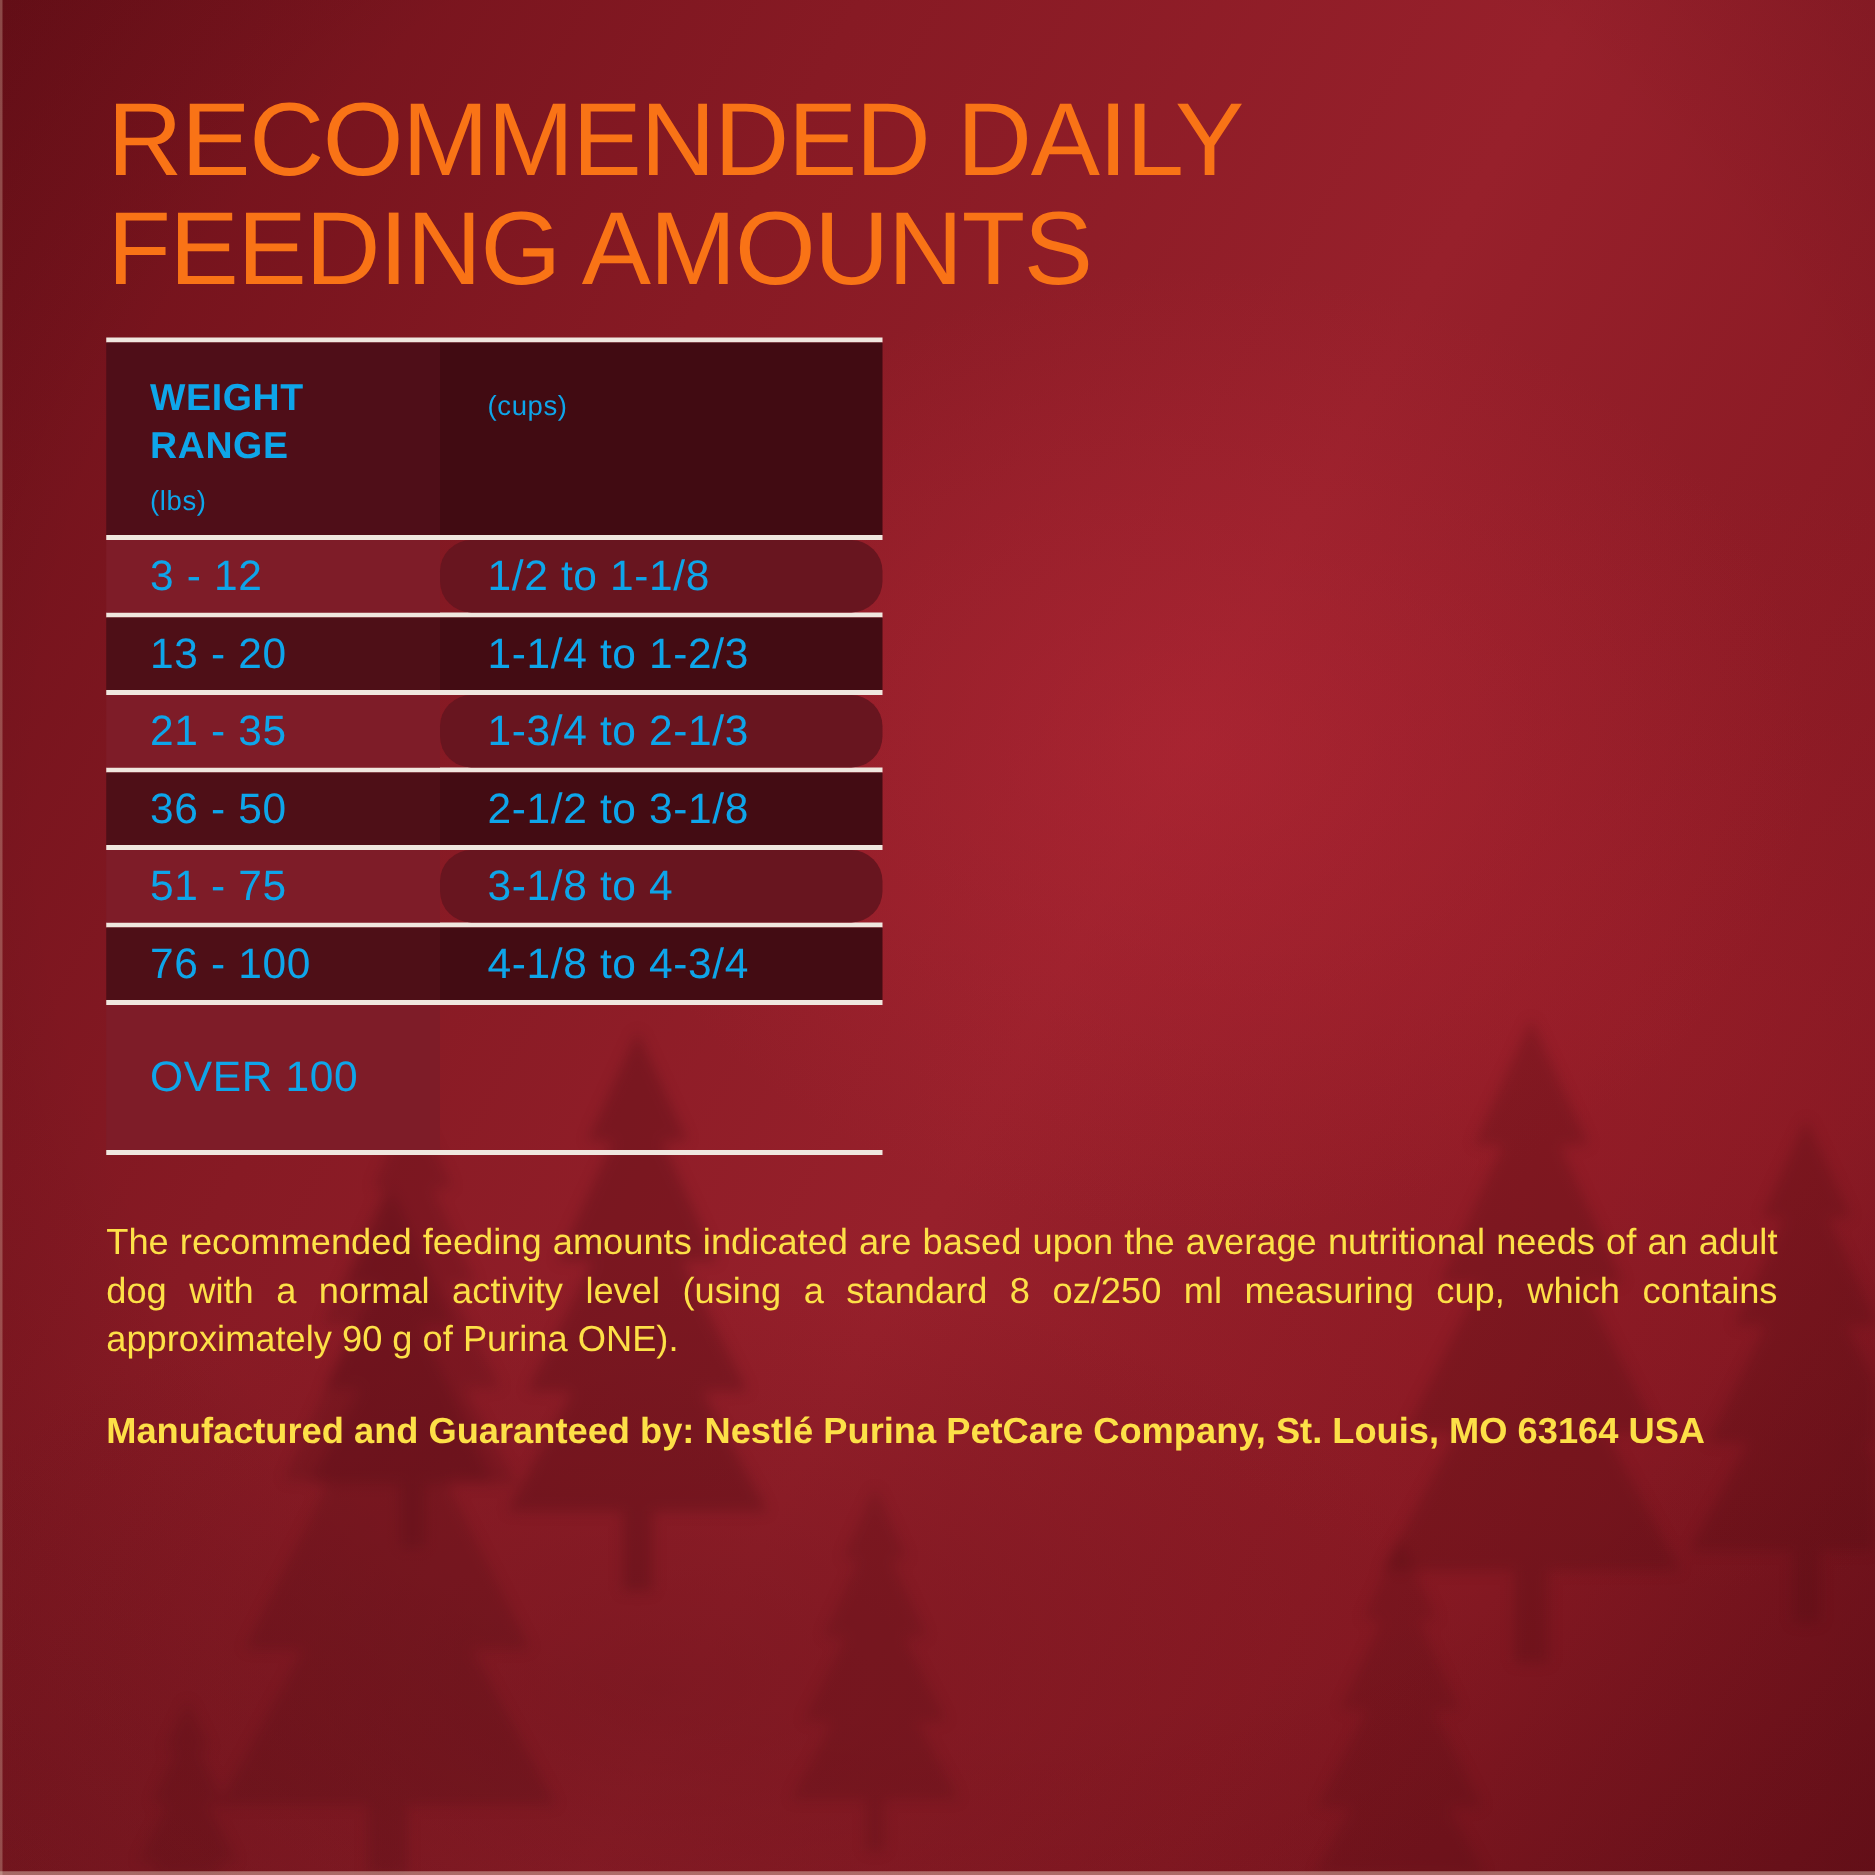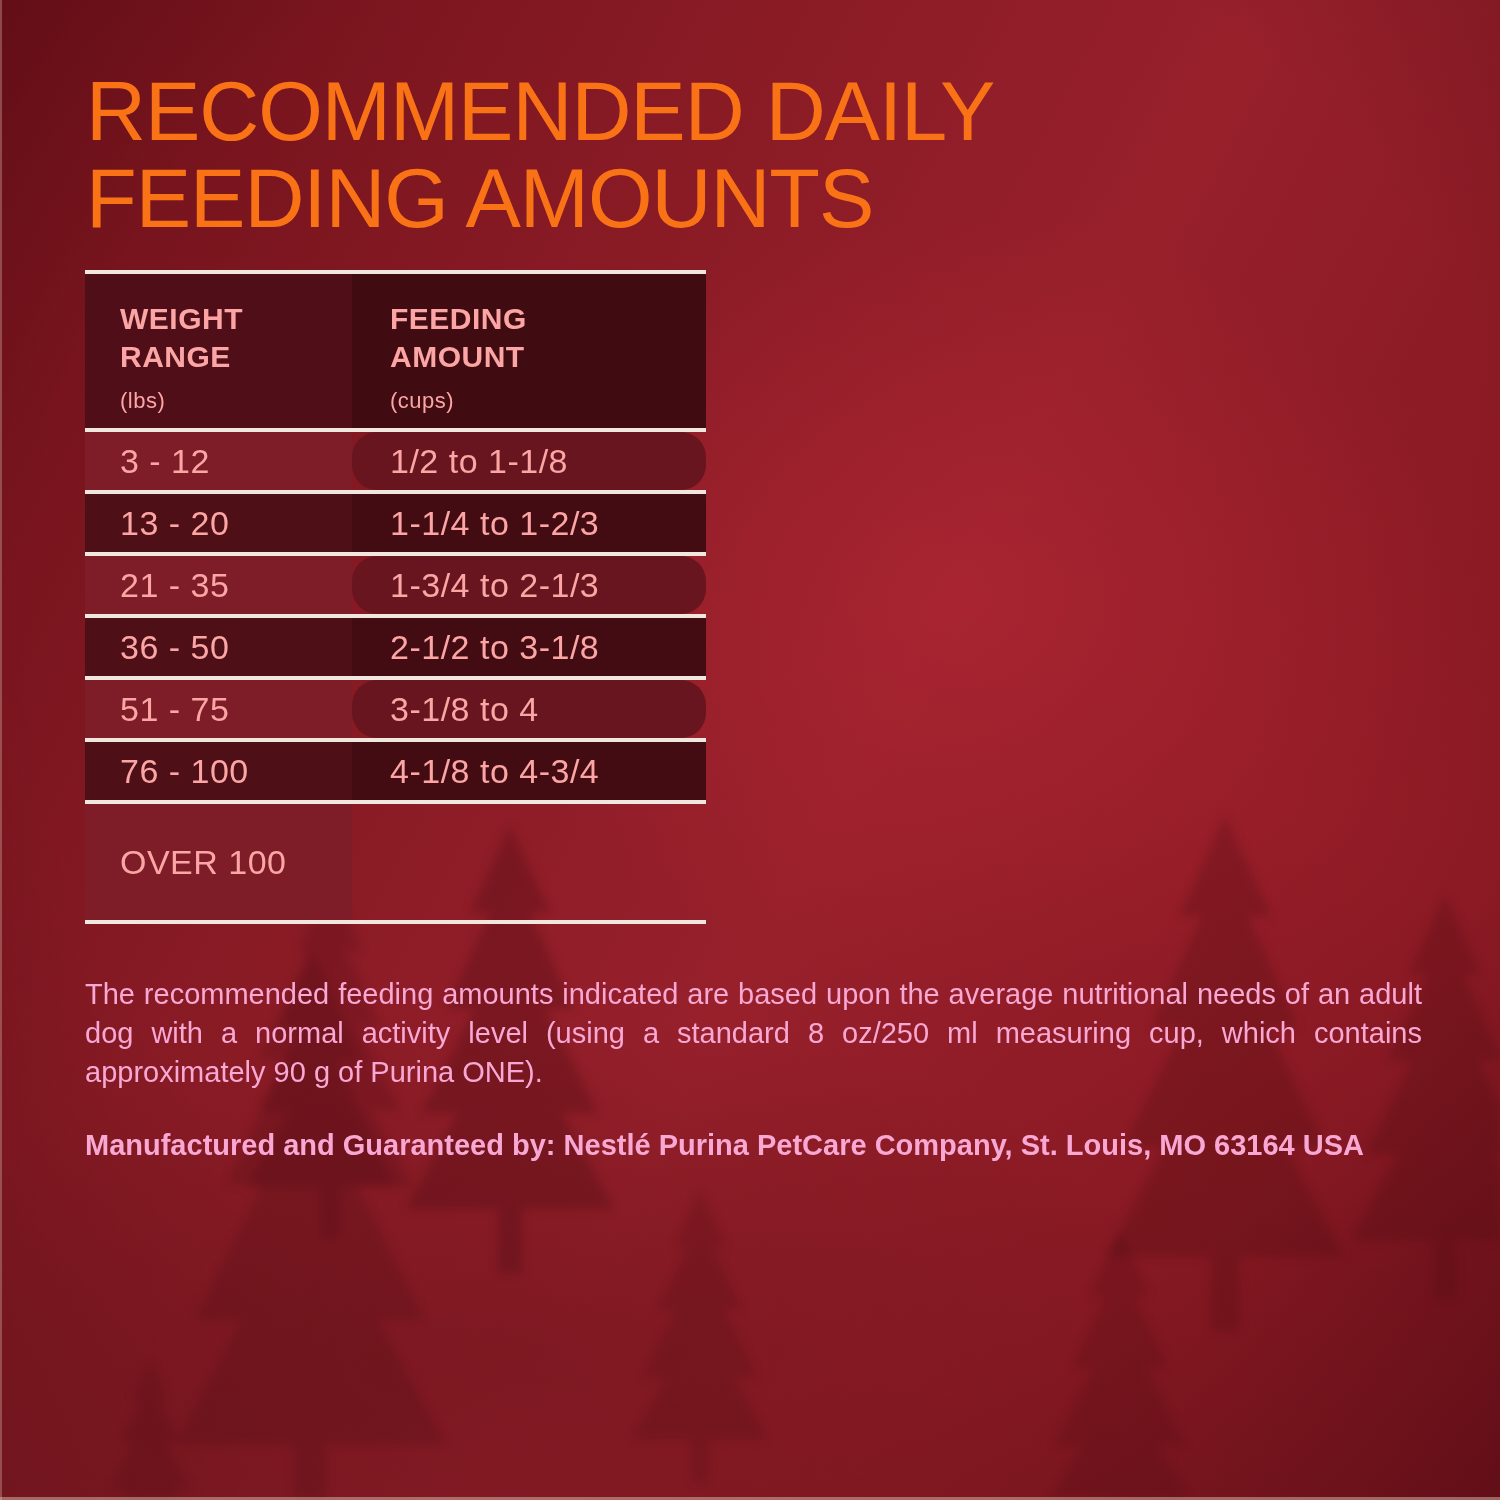--- a/index.html
+++ b/index.html
@@ -29,21 +29,21 @@
 
   .title{
     position:absolute;left:86px;top:68px;margin:0;
     font-size:83px;line-height:87px;font-weight:400;
     letter-spacing:-1px;color:#f97316;
   }
   .title .tl{display:block;}
 
   .ftable{
     position:absolute;left:85px;top:270px;width:621px;
-    color:#fca5a5;
+    color:#0ea5e9;
   }
   .hline{height:4px;background:#f0e7df;}
   .thead,.trow{display:flex;}
   .cell{box-sizing:border-box;}
   .cell.left{width:267px;padding-left:35px;}
   .cell.right{width:354px;padding-left:38px;}
   .thead{height:154px;}
   .thead .cell{padding-top:26px;}
   .thead .cell.left{background:#4f0e18;}
   .thead .cell.right{background:#410b12;}
@@ -55,21 +55,21 @@
   .trow.light .cell.right{background:#68151f;border-radius:25px;}
   .trow.dark .cell.left{background:#4e0f17;}
   .trow.dark .cell.right{background:#430c13;text-align:right;}
   .trow.tall{height:116px;}
   .trow.tall .cell.right{display:block;padding-top:5px;}
   .amount-big{font-size:34px;line-height:40px;}
   .amount-note{font-size:21.5px;line-height:26px;letter-spacing:.2px;}
 
   .copy{
     position:absolute;left:85px;top:975px;width:1337px;
-    color:#f9a8d4;font-size:29px;line-height:39px;text-align:justify;
+    color:#fde047;font-size:29px;line-height:39px;text-align:justify;
   }
   .copy p{margin:0 0 34px 0;}
   .copy p.bold{font-weight:700;margin-bottom:36px;}
 </style>
 </head>
 <body>
 
 <div class="page">
 
   <div class="bg"></div>
@@ -100,21 +100,20 @@
 
   <div class="ftable">
     <div class="hline"></div>
 
     <div class="thead">
       <div class="cell left">
         <div class="h-title">WEIGHT RANGE</div>
         <div class="h-unit">(lbs)</div>
       </div>
       <div class="cell right">
-        <div class="h-title">FEEDING AMOUNT</div>
         <div class="h-unit">(cups)</div>
       </div>
     </div>
     <div class="hline"></div>
 
     <div class="trow light">
       <div class="cell left">
           <span>3 - 12</span>
         </div>
       <div class="cell right">

